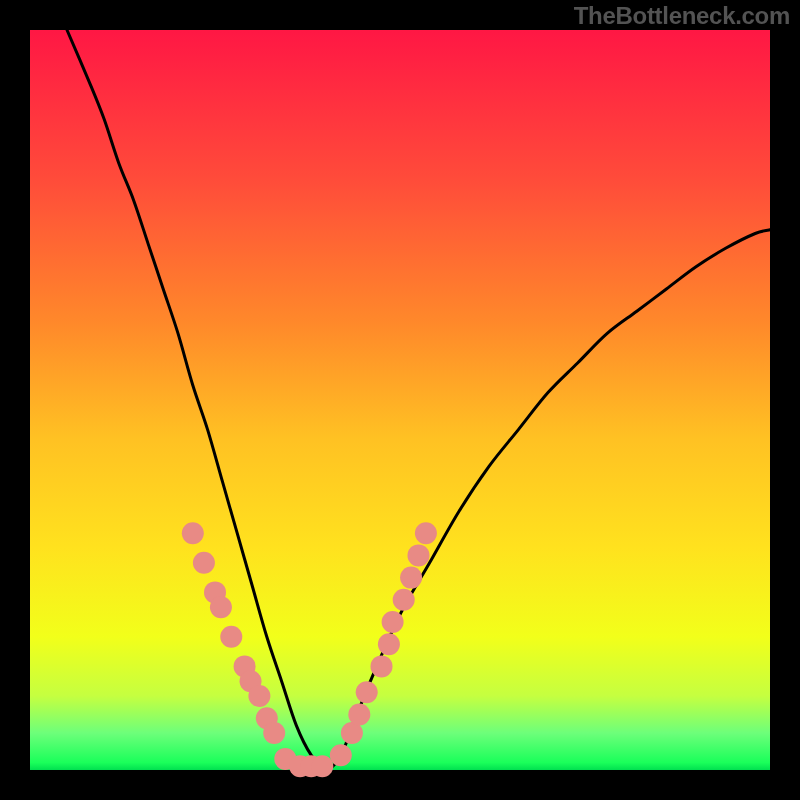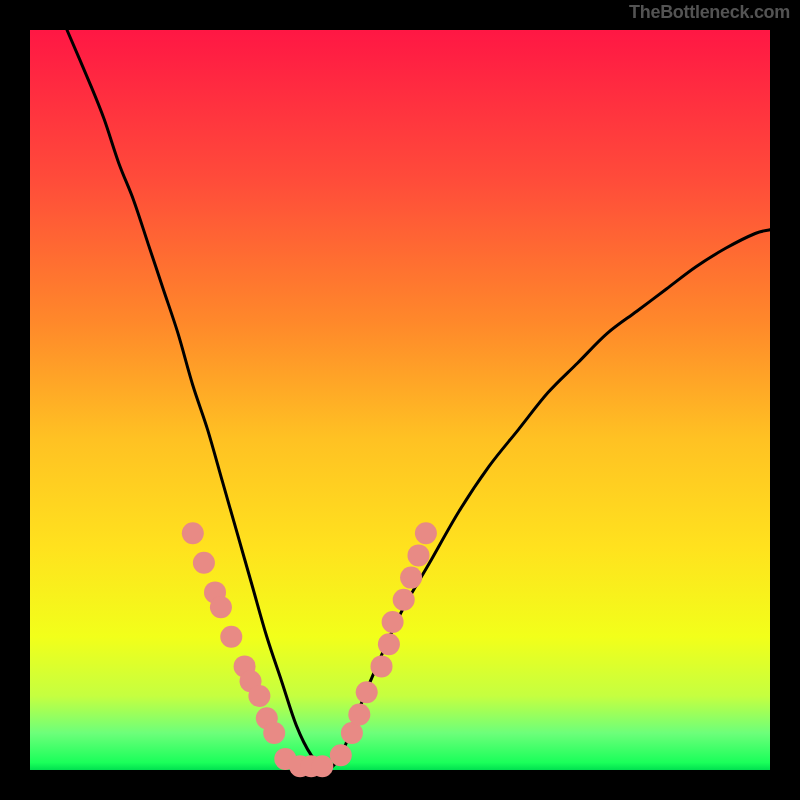--- a/index.html
+++ b/index.html
@@ -14,21 +14,21 @@
     position: relative;
     width: 800px;
     height: 800px;
     background: #000;
   }
   .watermark {
     position: absolute;
     top: 2px;
     right: 10px;
     font-family: Arial, Helvetica, sans-serif;
-    font-size: 18px;
+    font-size: 24px;
     font-weight: 600;
     color: #535353;
     z-index: 10;
     letter-spacing: -0.3px;
   }
   .plot-area {
     position: absolute;
     left: 30px;
     top: 30px;
     width: 740px;

